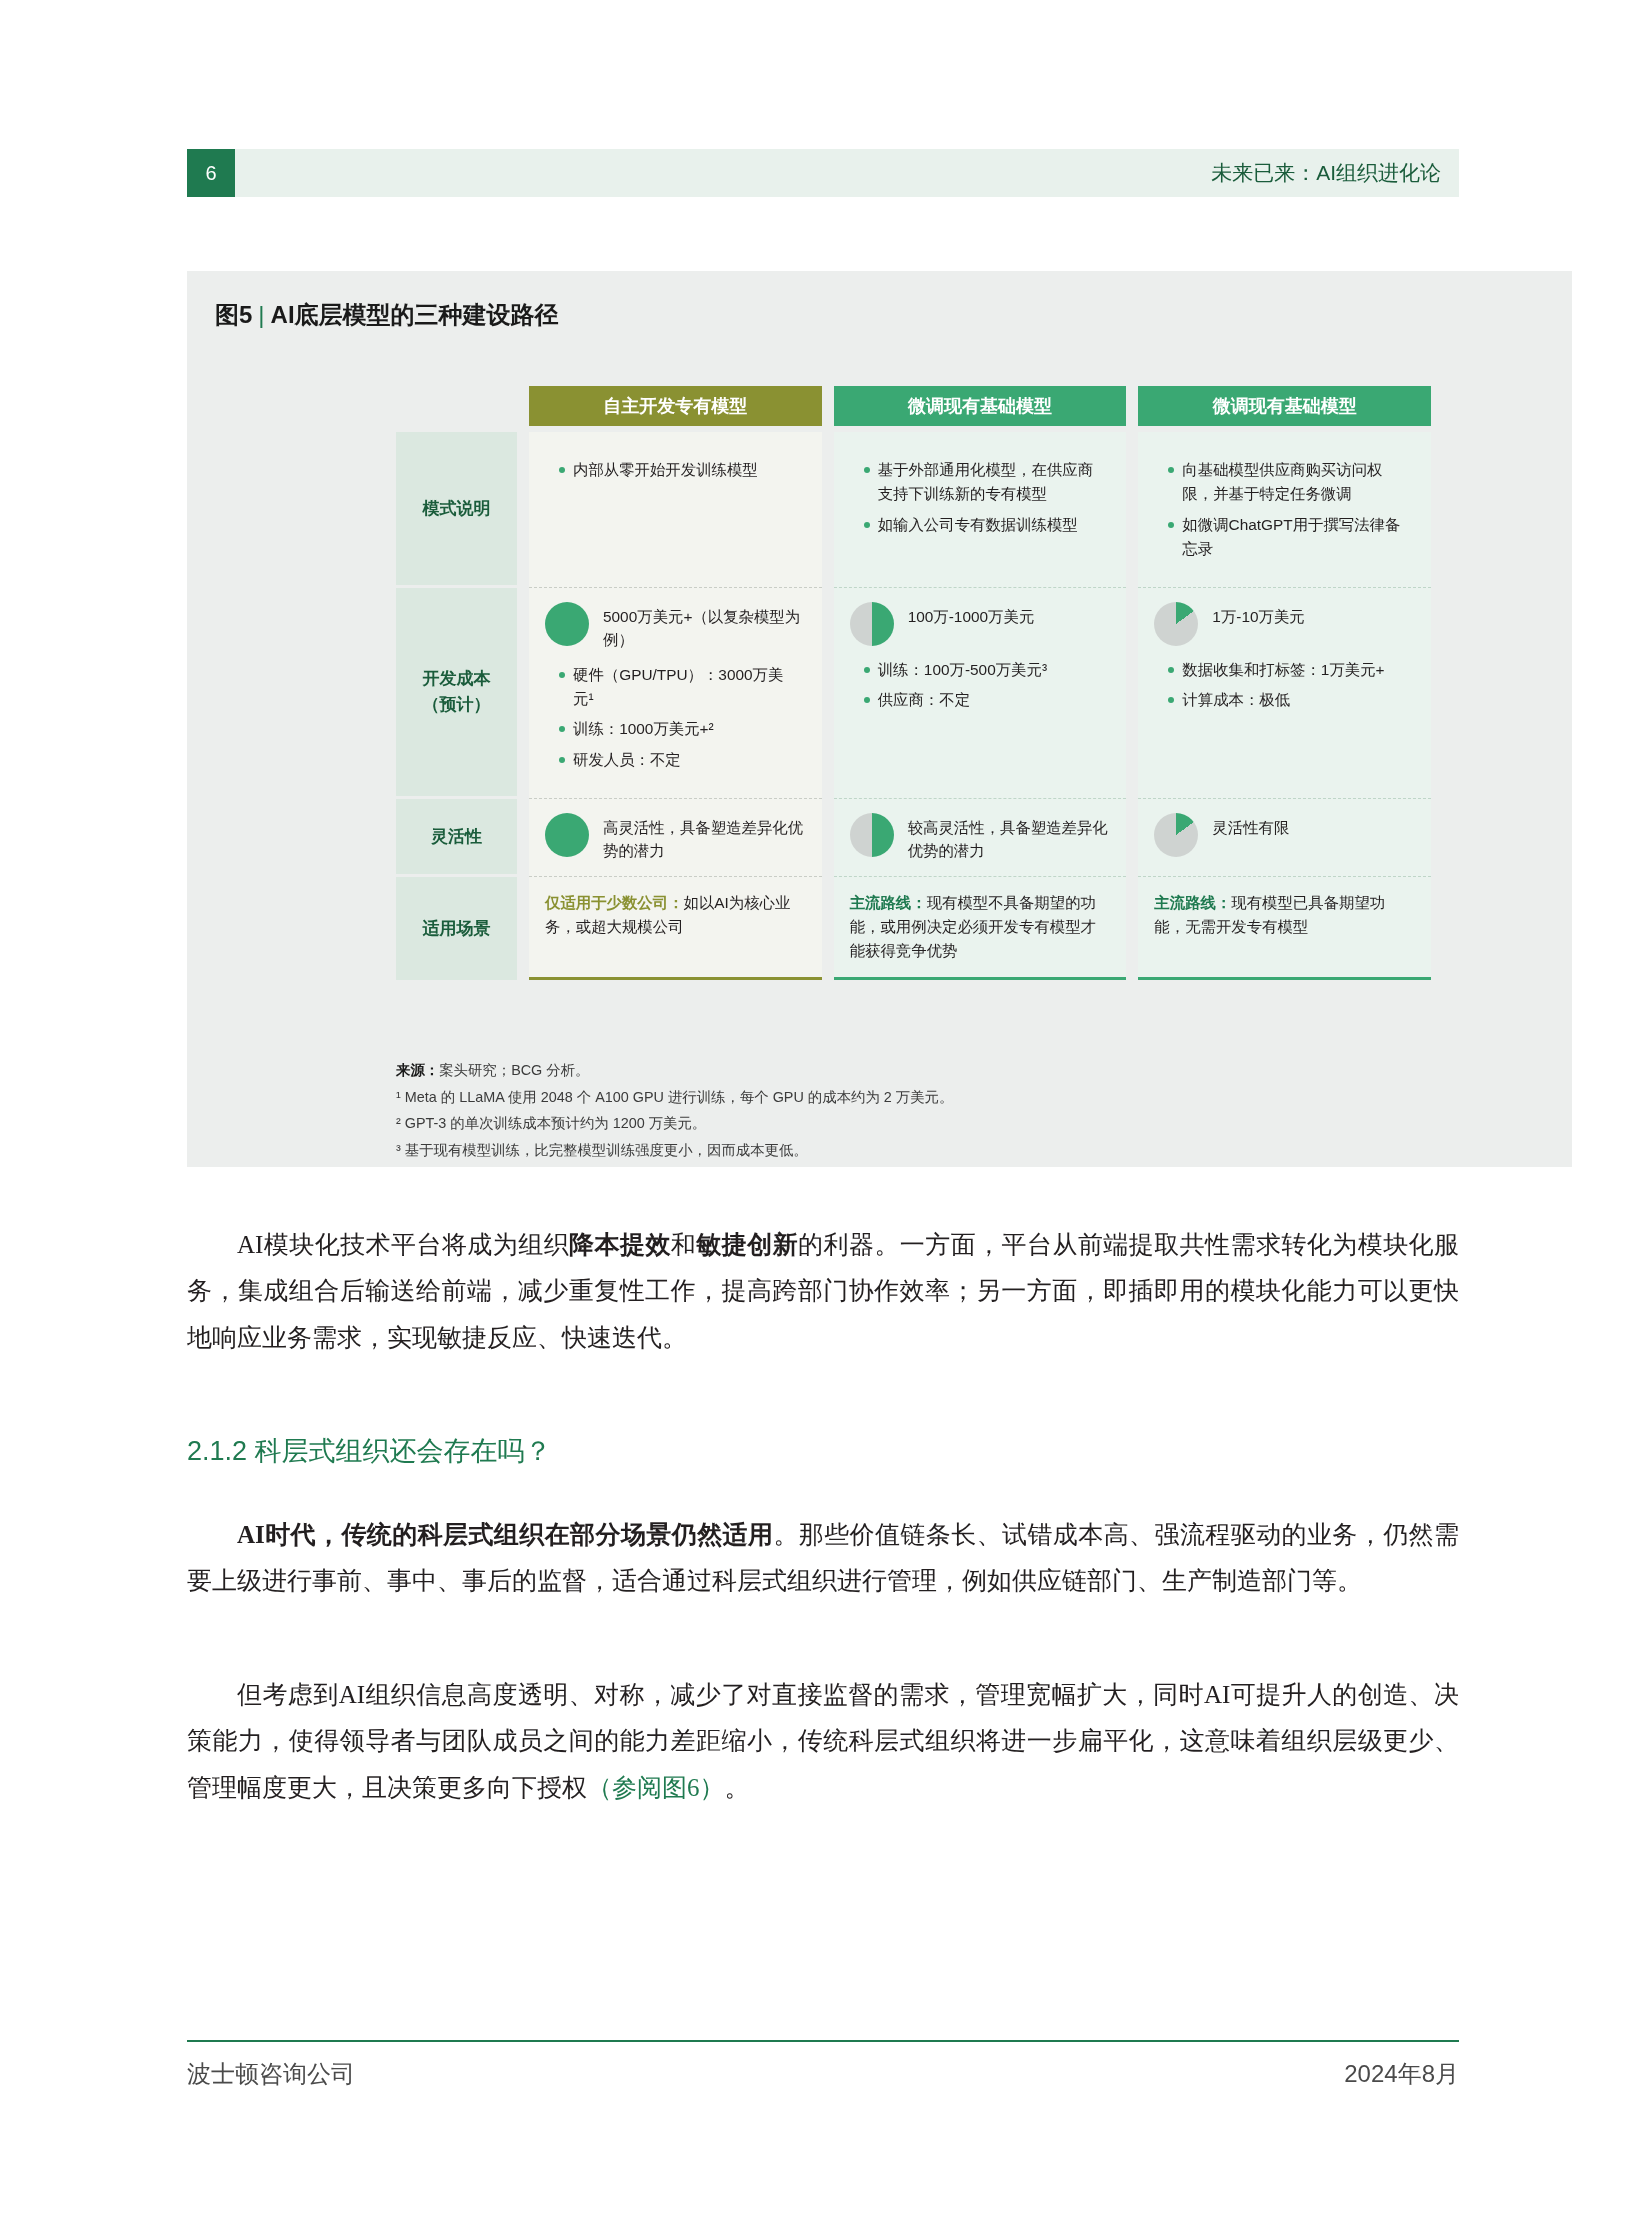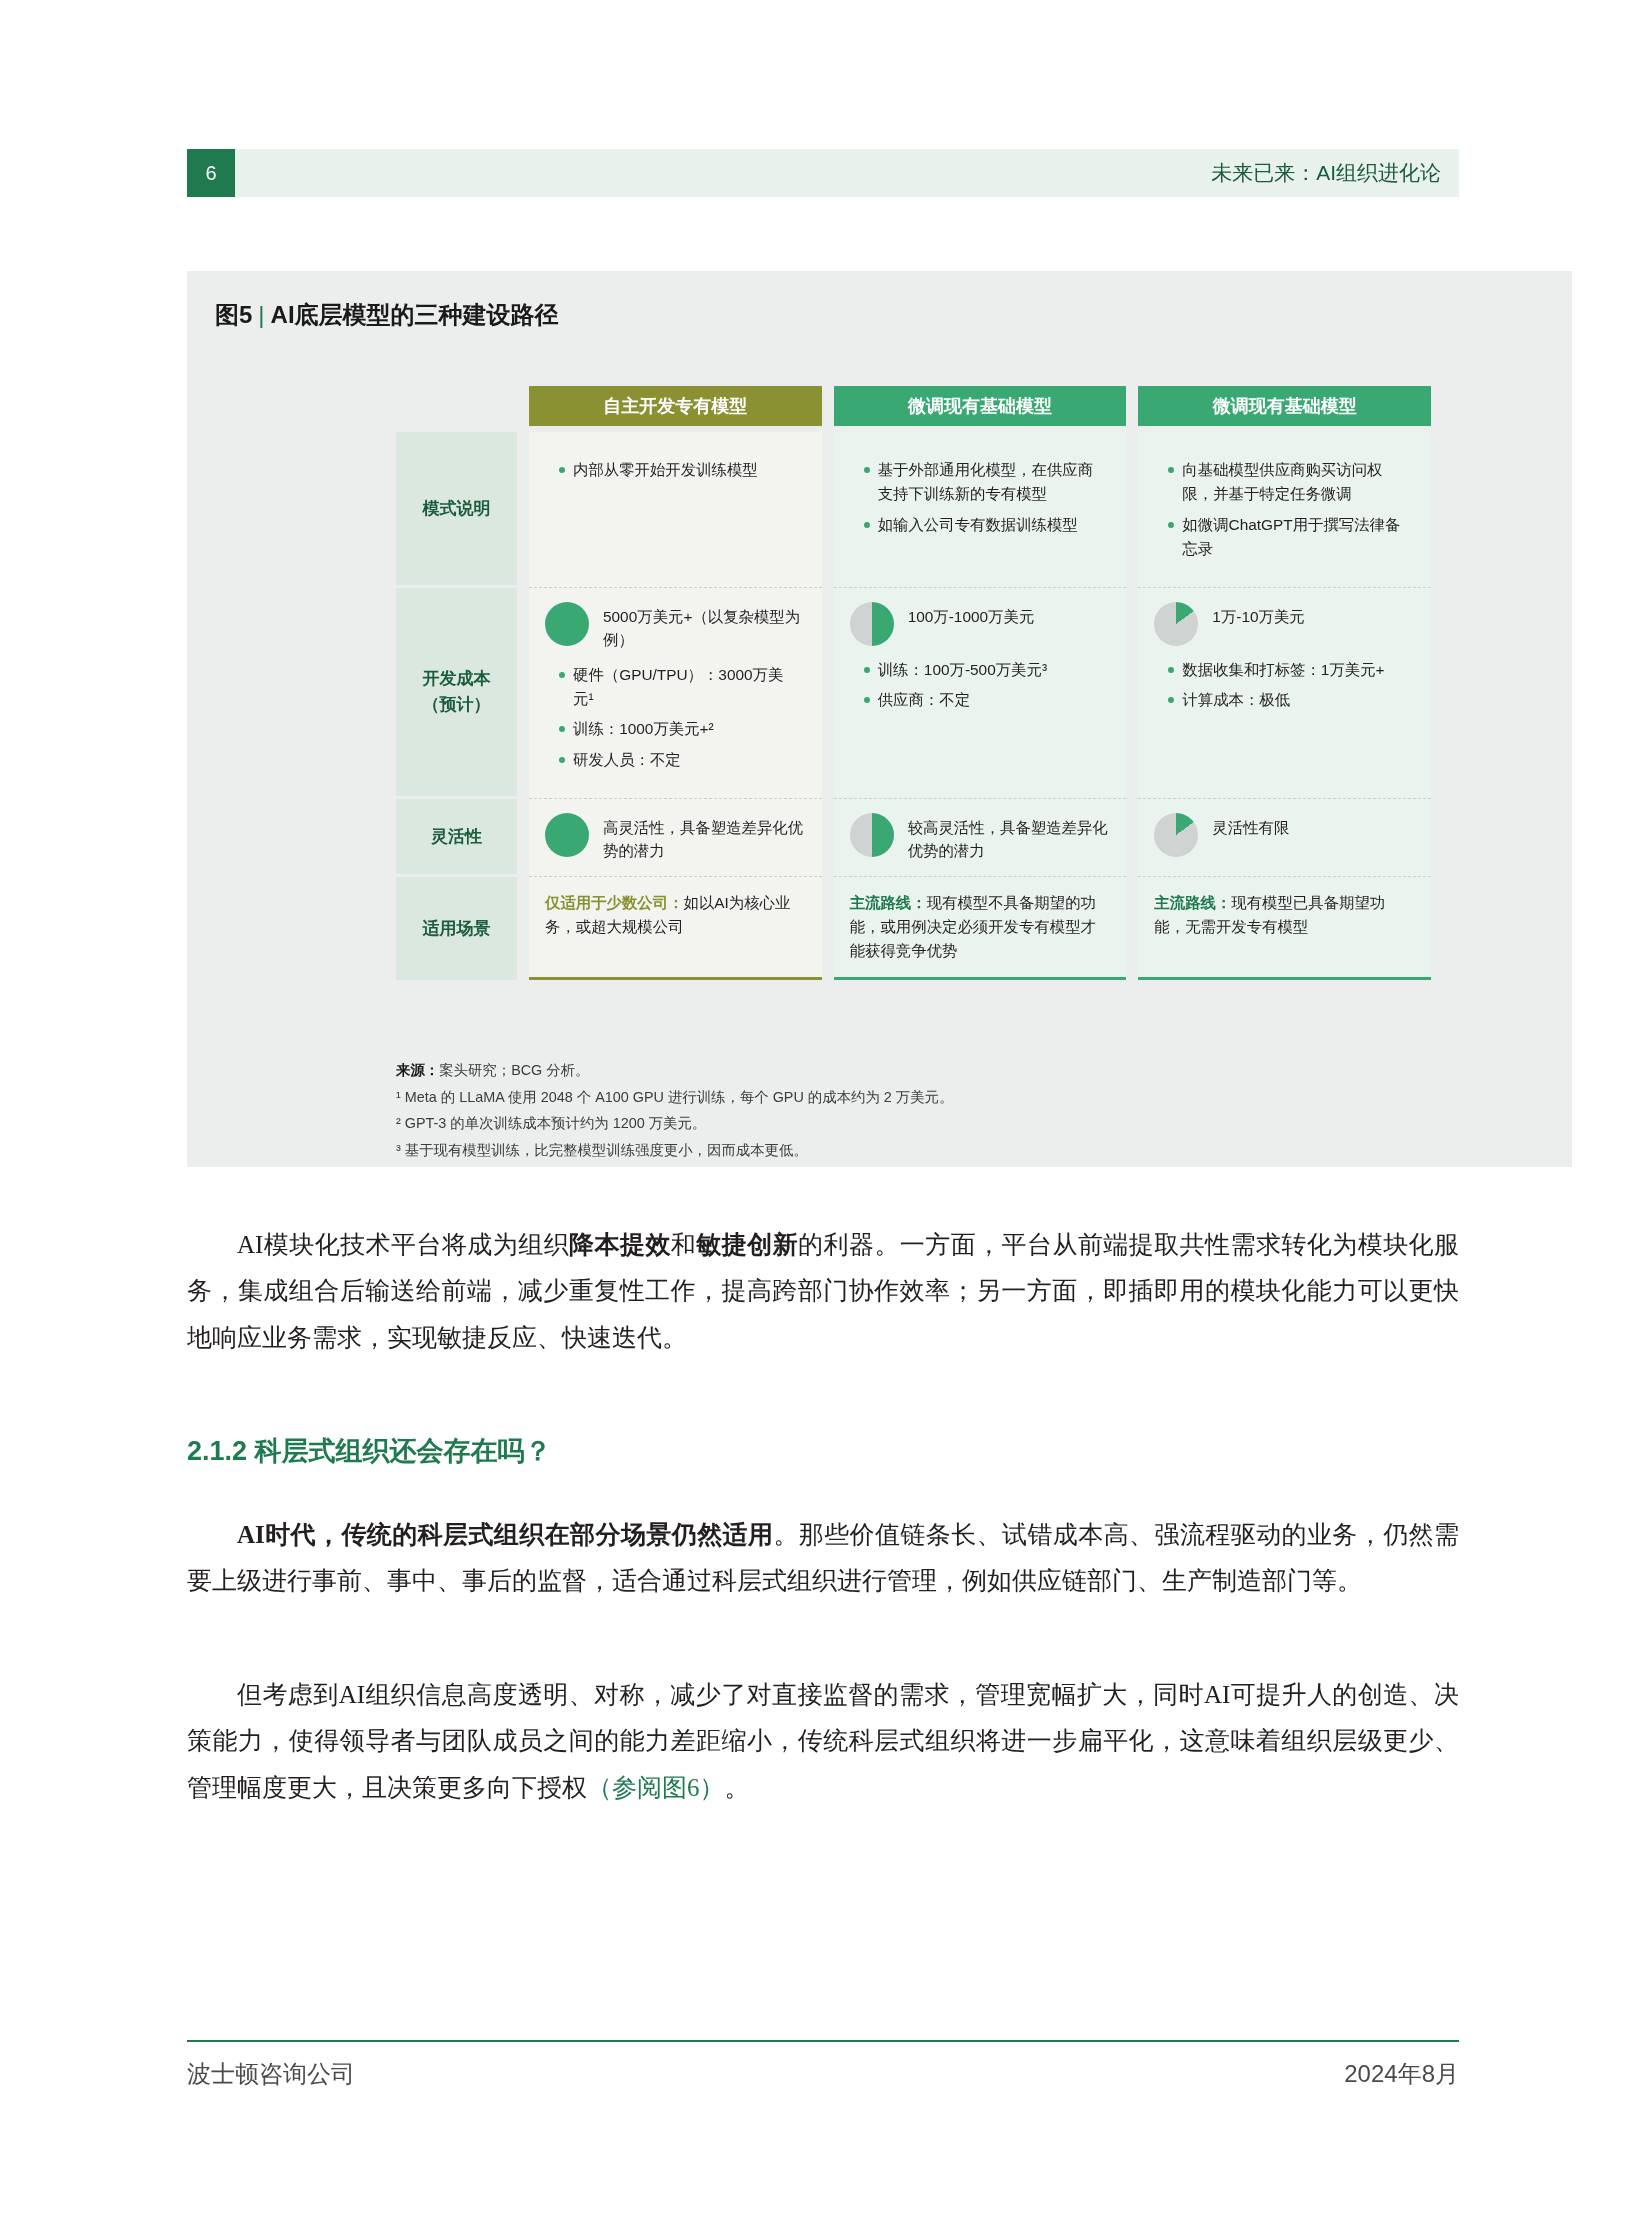--- a/index.html
+++ b/index.html
@@ -203,21 +203,21 @@
   }
   .indent { text-indent: 50px; }
   .b { font-weight: bold; }
   .p1 { top: 1222px; }
   .h2 {
     position: absolute;
     left: 187px;
     top: 1433px;
     width: 1272px;
     font-size: 27px;
-    font-weight: bold;
+    font-weight: normal;
     color: #1f7a50;
     font-family: "Liberation Sans", sans-serif;
   }
   .p2 { top: 1512px; }
   .p3 { top: 1672px; }
   .green-ref { color: #1f7a50; }
 
   
   .footer-rule {
     position: absolute;

